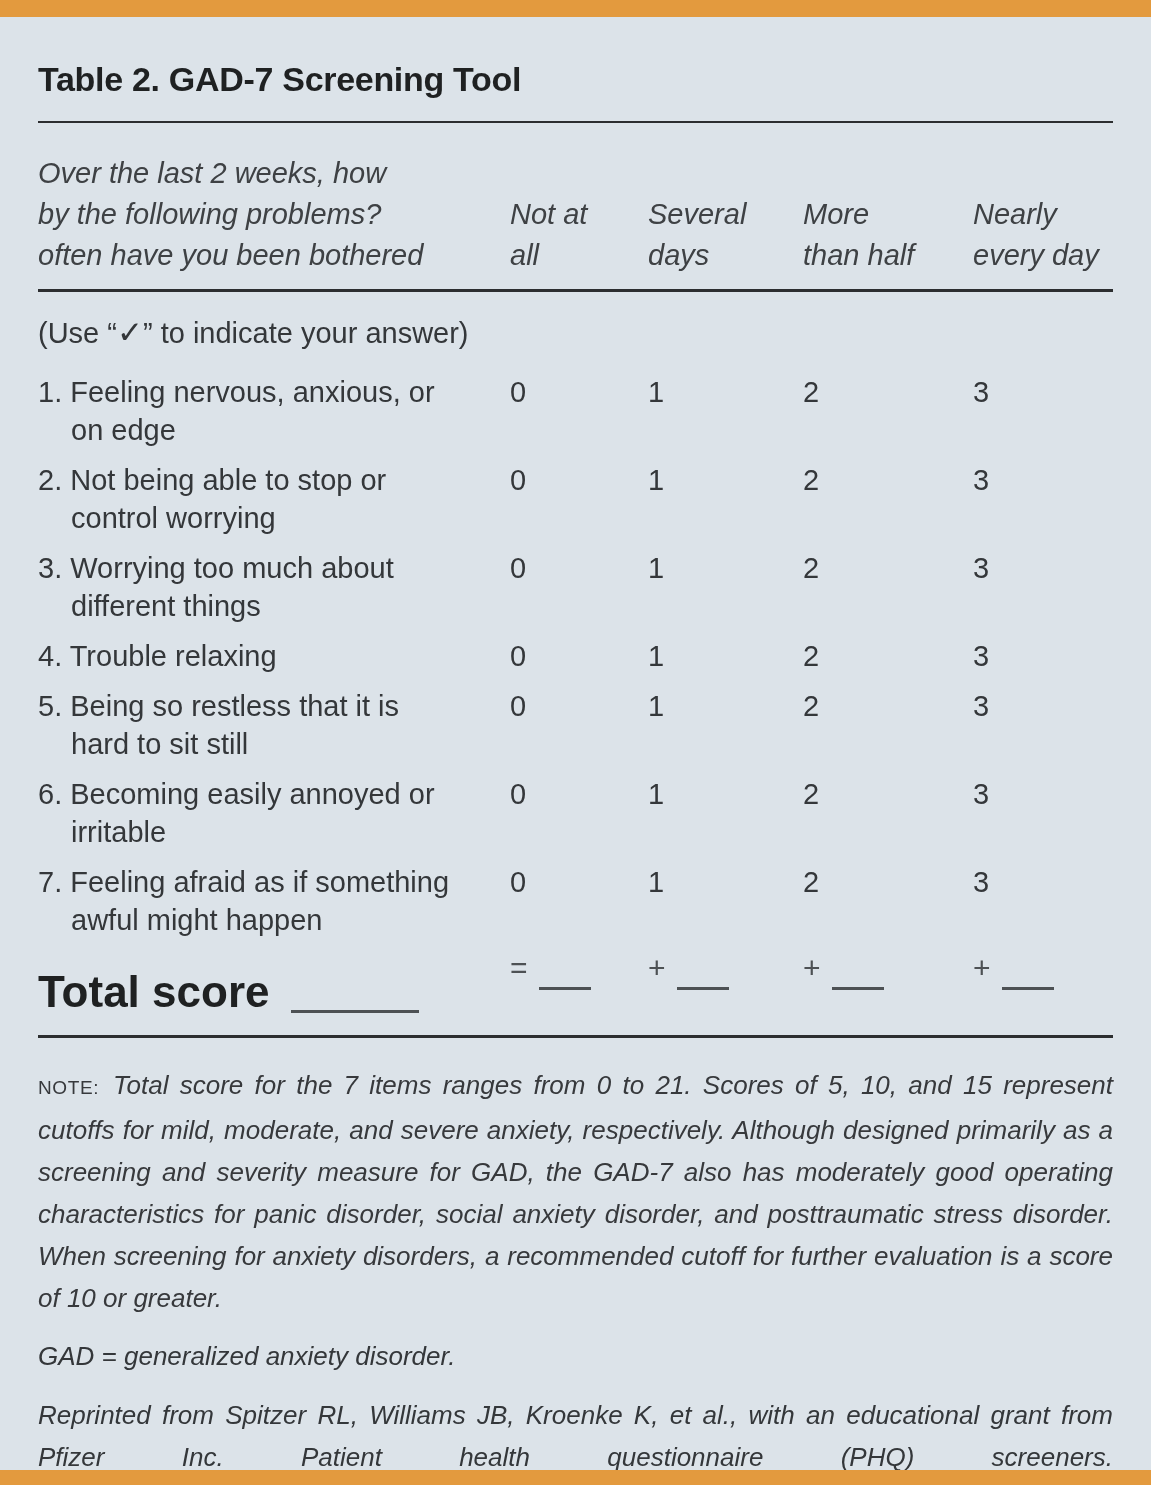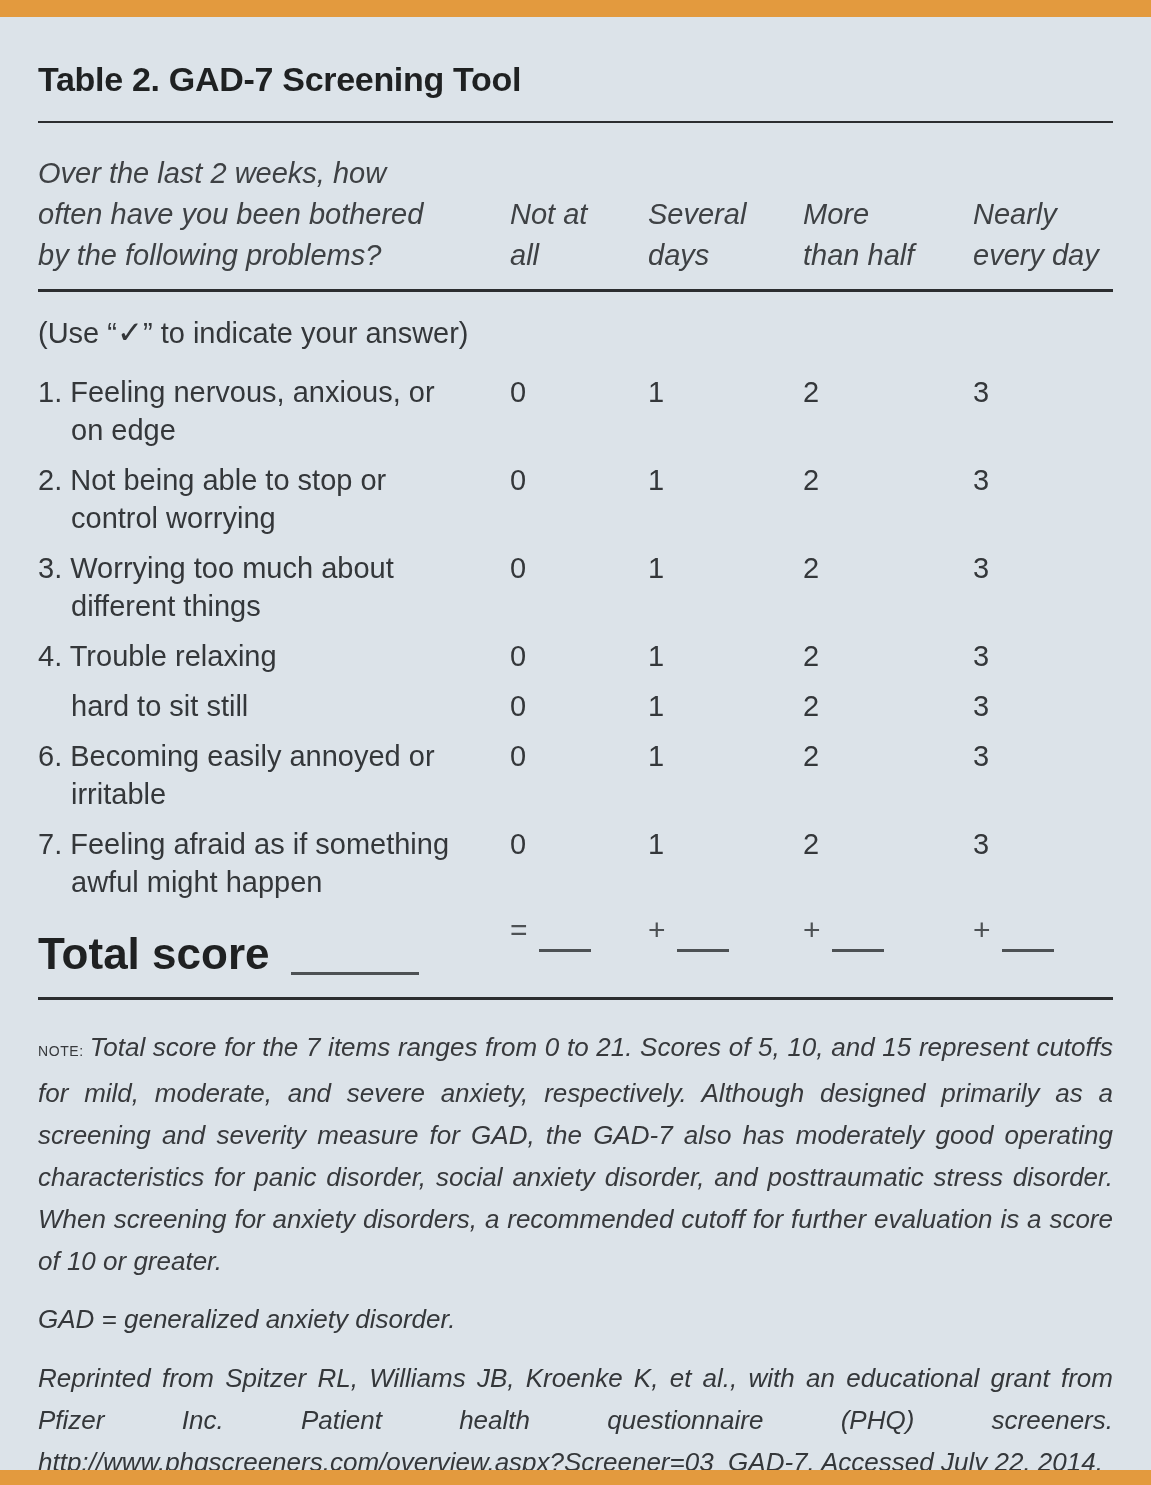--- a/index.html
+++ b/index.html
@@ -30,40 +30,40 @@
   .trow { font-size:29px; line-height:38px; margin-bottom:12px; }
   .score { padding-top:0; }
   .total-row { margin-top:8px; align-items:start; }
   .total-label-cell { font-size:44px; font-weight:bold; color:var(--ink-dark); padding-top:16px; }
   .blank { display:inline-block; border-bottom:3px solid var(--gray); height:12px; }
   .blank.long { width:128px; margin-left:22px; vertical-align:-6px; border-bottom-width:3px; }
   .blank.short { width:52px; margin-left:11px; vertical-align:-12px; }
   .op { font-size:30px; color:var(--gray); }
   .footer { }
   .note { margin-top:26px; font-size:26px; line-height:42px; font-style:italic; text-align:justify; color:#37393c; }
-  .note-label { font-style:normal; font-size:14px; letter-spacing:0.6px; margin-right:6px; }
+  .note-label { font-style:normal; font-size:19px; letter-spacing:0.6px; margin-right:14px; }
   .abbrev { margin-top:22px; font-size:26px; font-style:italic; }
   .citation { margin-top:22px; font-size:26px; line-height:42px; font-style:italic; text-align:justify; }
 </style>
 </head>
 <body>
 
 <div class="accent-bar top"></div>
 
 <div class="content">
 
   <div class="title">Table 2. GAD-7 Screening Tool</div>
 
   <div class="rule r1"></div>
 
   <div class="grid-row thead">
     <div class="hcell">
       <span class="hline">Over the last 2 weeks, how</span>
+      <span class="hline">by the following problems?</span>
       <span class="hline">often have you been bothered</span>
-      <span class="hline">by the following problems?</span>
     </div>
     <div class="hcell">
       <span class="hline">Not at</span>
       <span class="hline">all</span>
     </div>
     <div class="hcell">
       <span class="hline">Several</span>
       <span class="hline">days</span>
     </div>
     <div class="hcell">
@@ -121,20 +121,21 @@
         <span class="qline cont"></span>
       </div>
       <div class="score">0</div>
       <div class="score">1</div>
       <div class="score">2</div>
       <div class="score">3</div>
     </div>
 
     <div class="grid-row trow">
       <div class="q">
+        <span class="qline">5. Being so restless that it is</span>
         <span class="qline cont">hard to sit still</span>
       </div>
       <div class="score">0</div>
       <div class="score">1</div>
       <div class="score">2</div>
       <div class="score">3</div>
     </div>
 
     <div class="grid-row trow">
       <div class="q">

